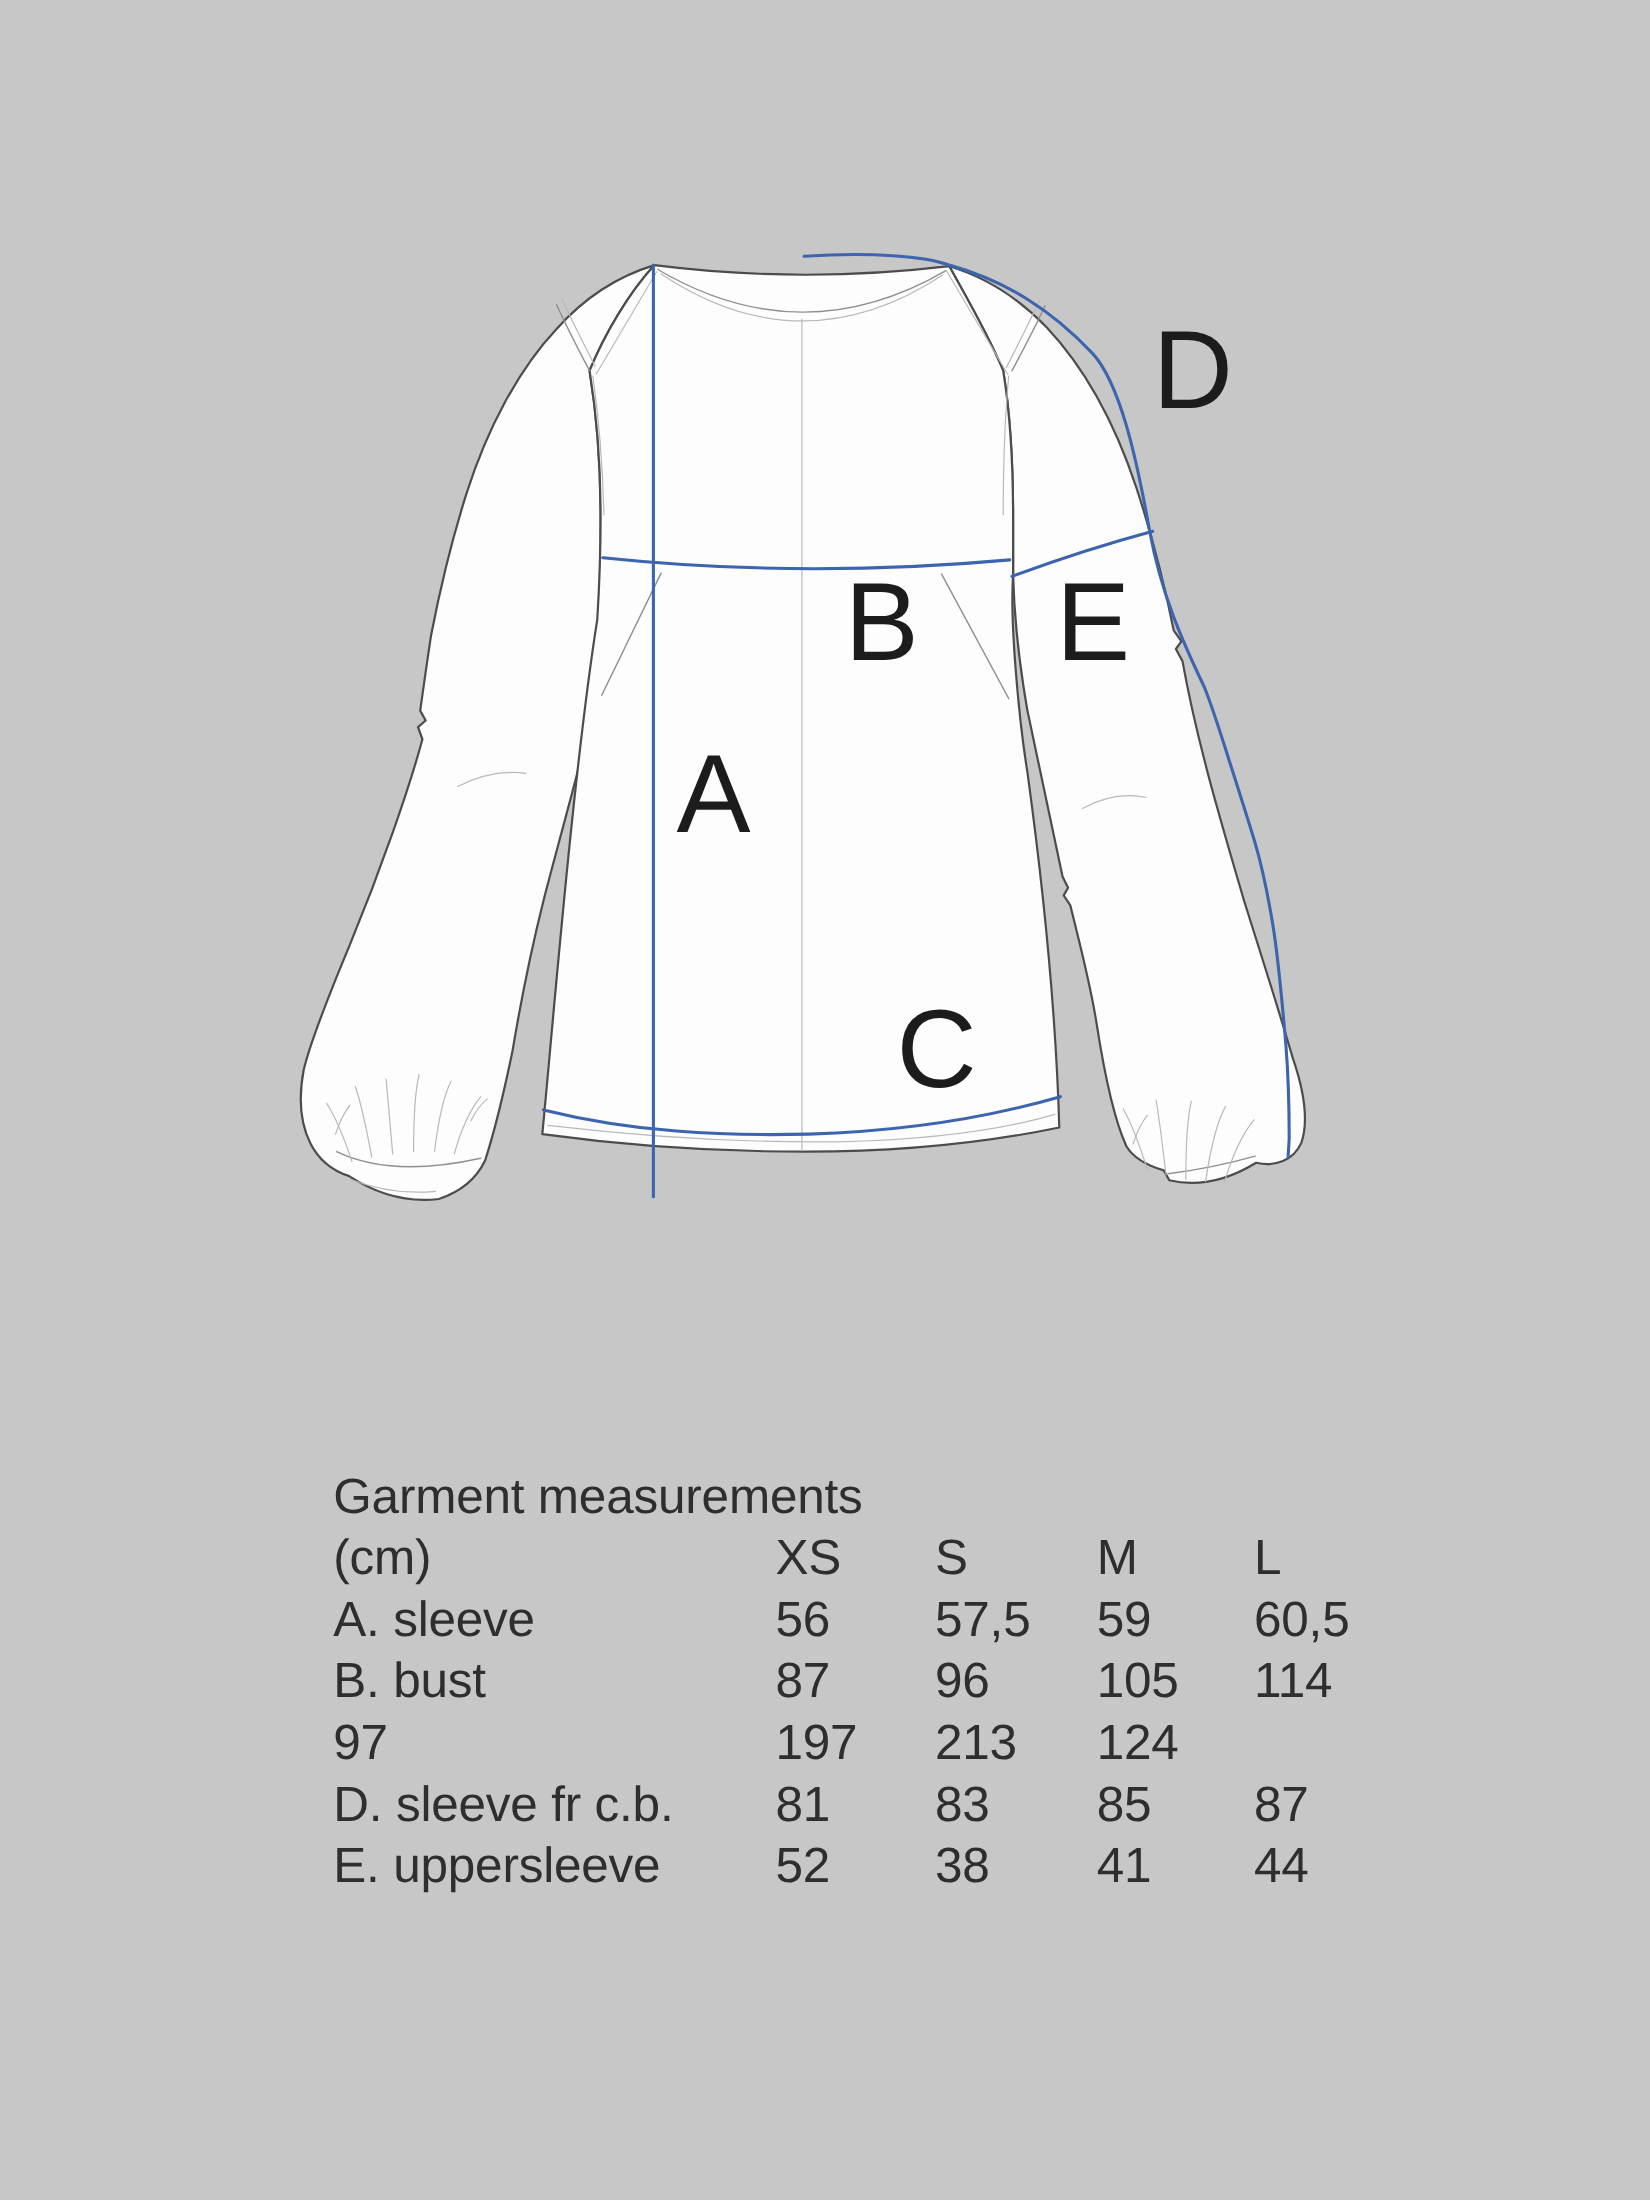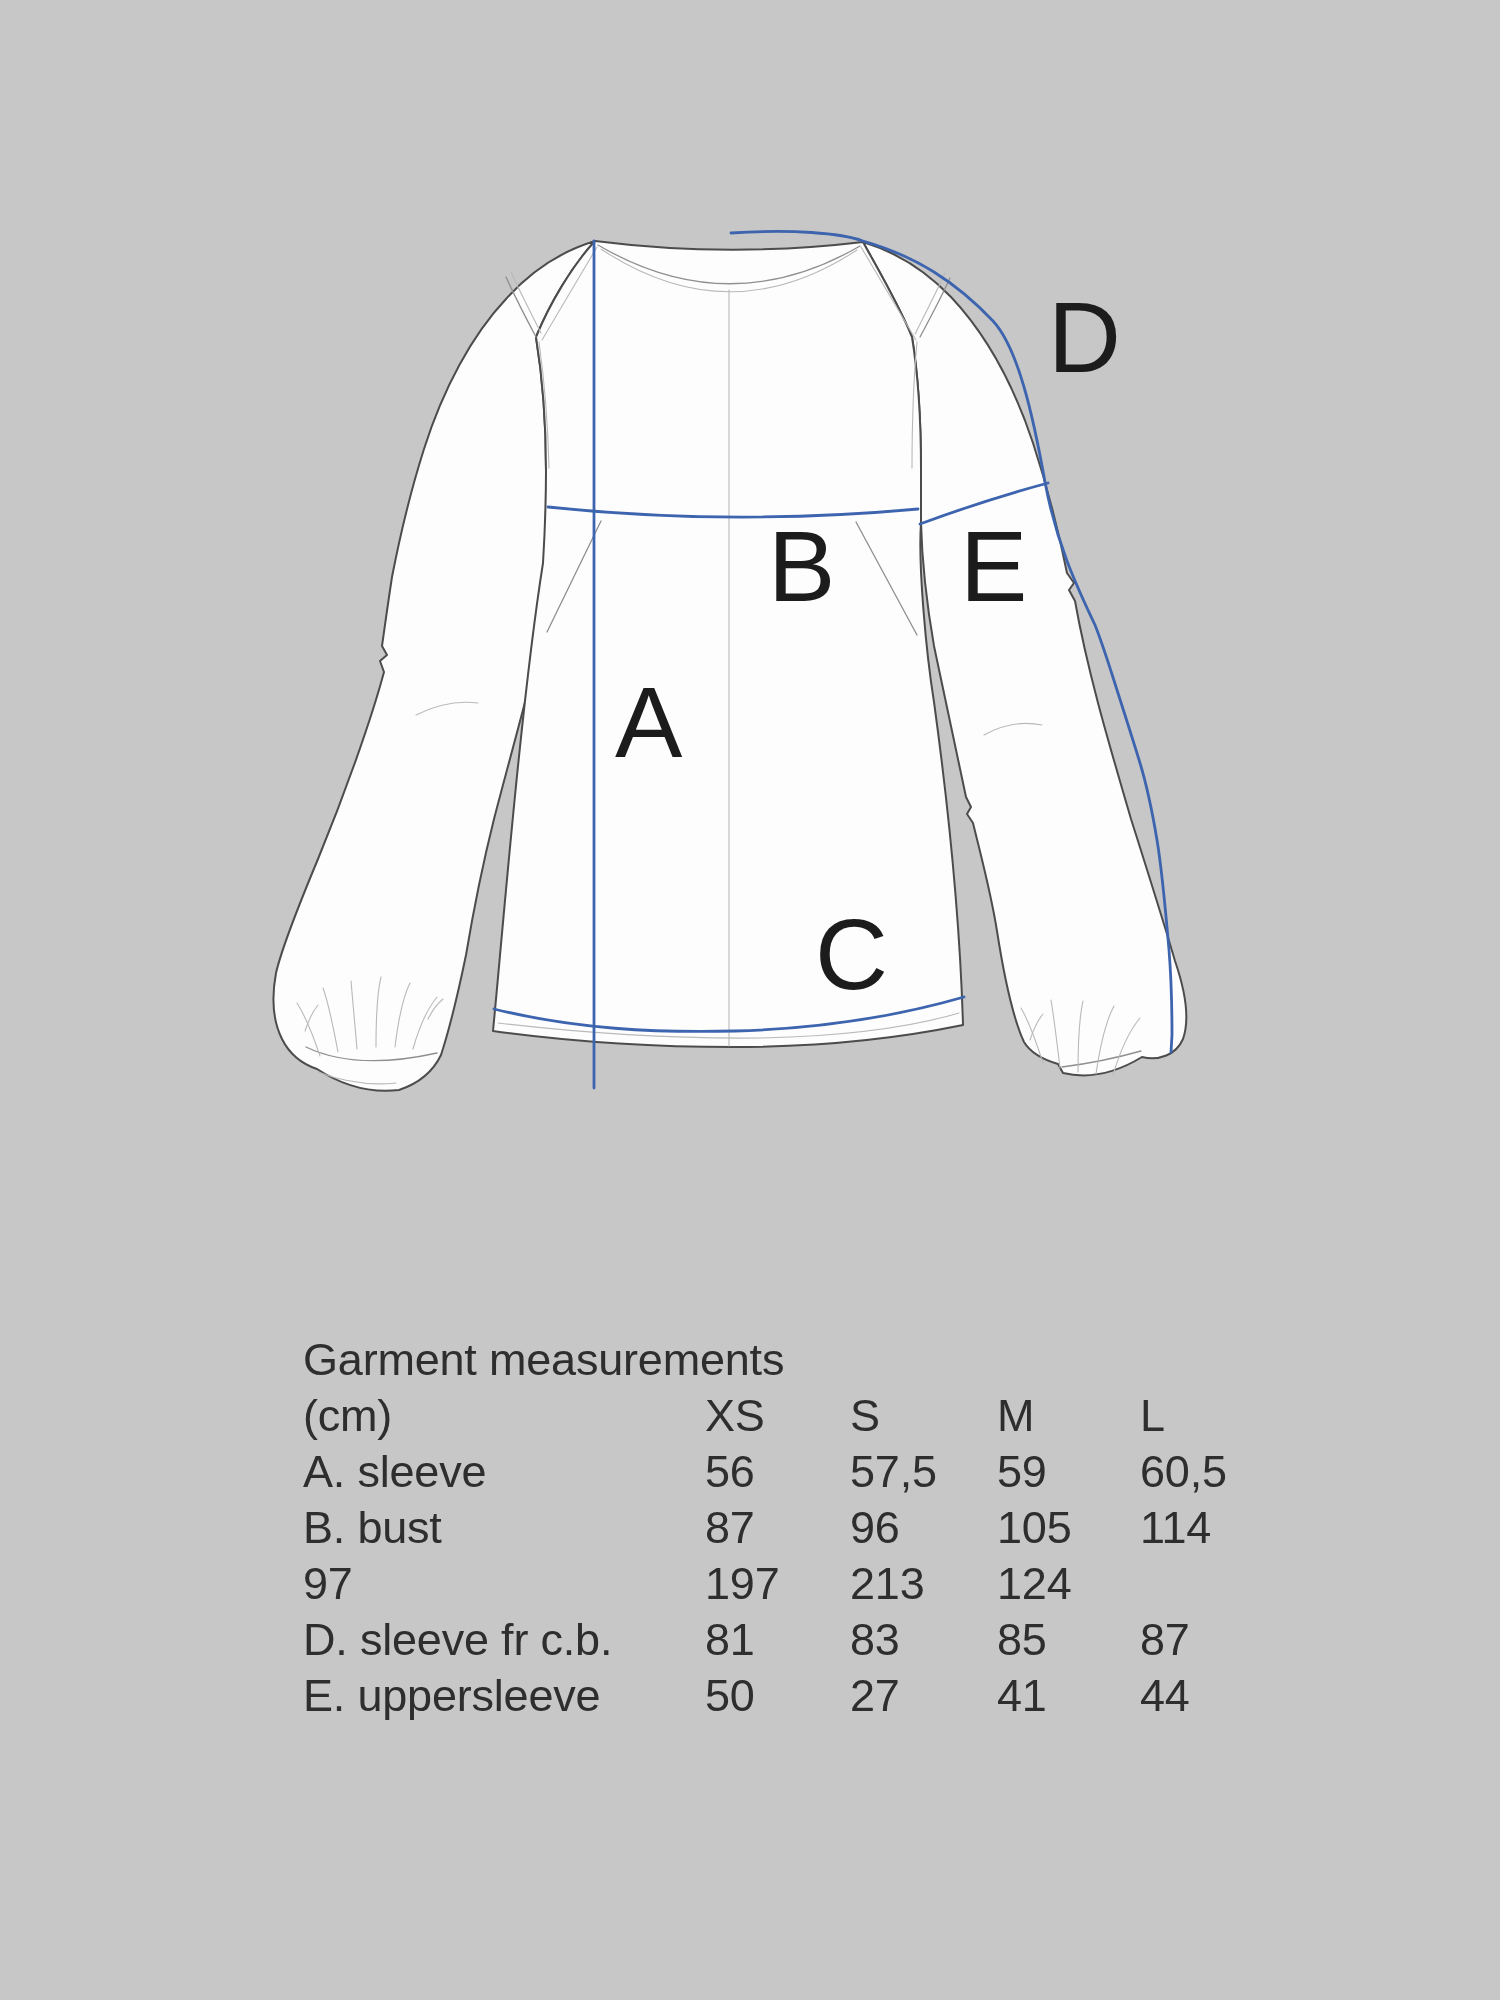--- a/index.html
+++ b/index.html
@@ -184,20 +184,20 @@
     <div class="t-row">
       <div class="t-cell">D. sleeve fr c.b.</div>
       <div class="t-cell">81</div>
       <div class="t-cell">83</div>
       <div class="t-cell">85</div>
       <div class="t-cell">87</div>
     </div>
 
     <div class="t-row">
       <div class="t-cell">E. uppersleeve</div>
-      <div class="t-cell">50</div>
-      <div class="t-cell">27</div>
+      <div class="t-cell">52</div>
+      <div class="t-cell">38</div>
       <div class="t-cell">41</div>
       <div class="t-cell">44</div>
     </div>
   </div>
 
 </div>
 
 </body></html>

